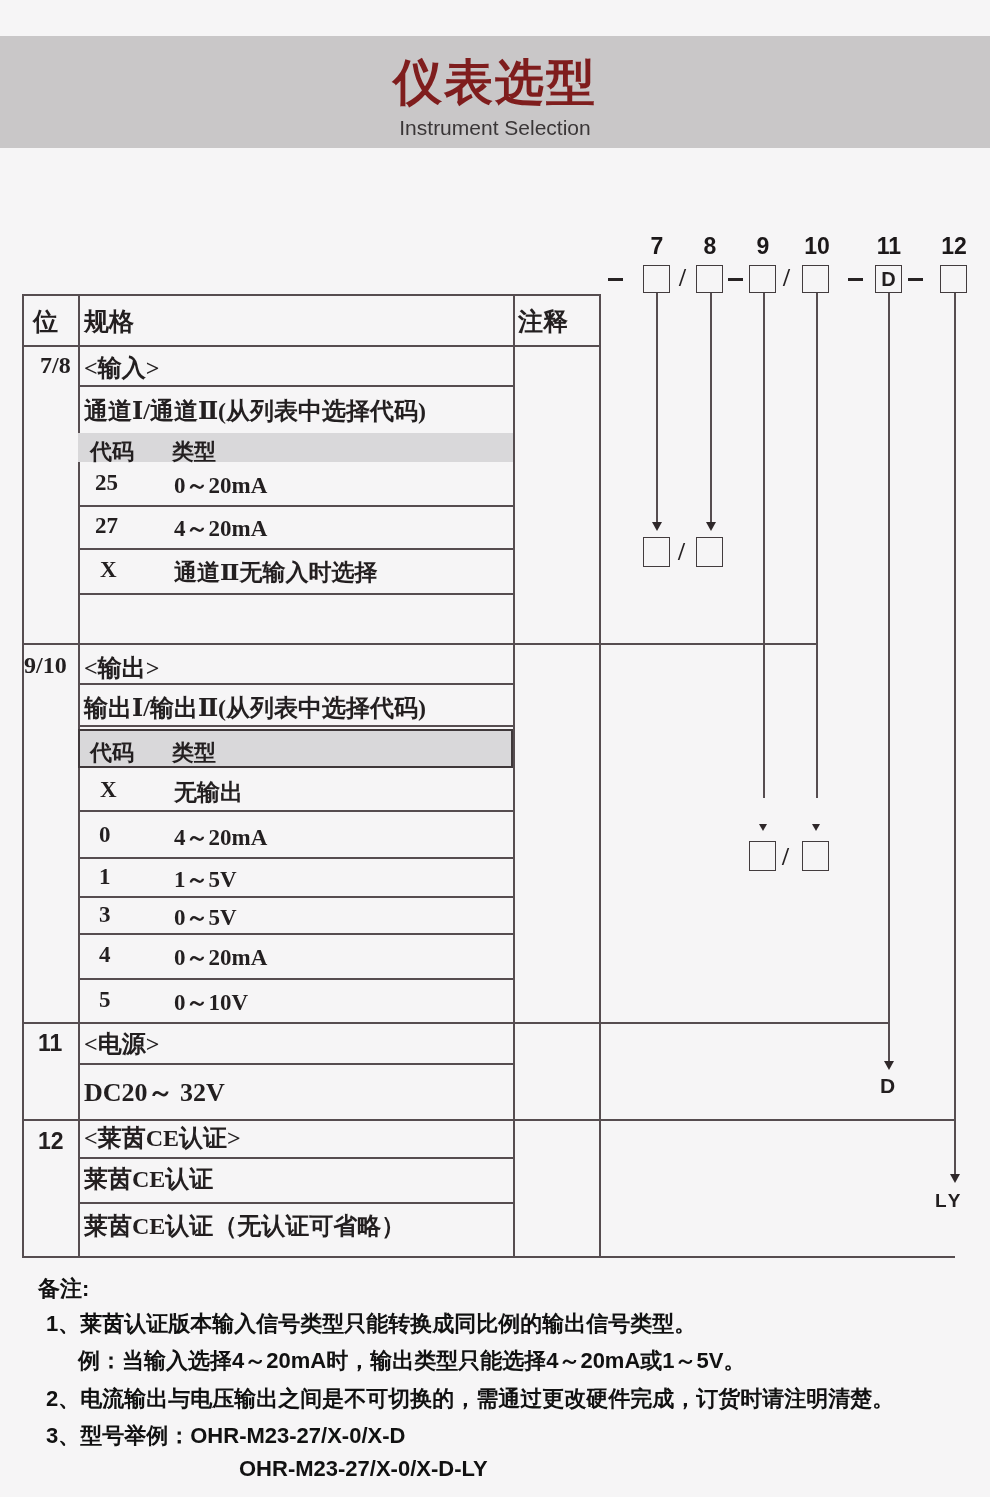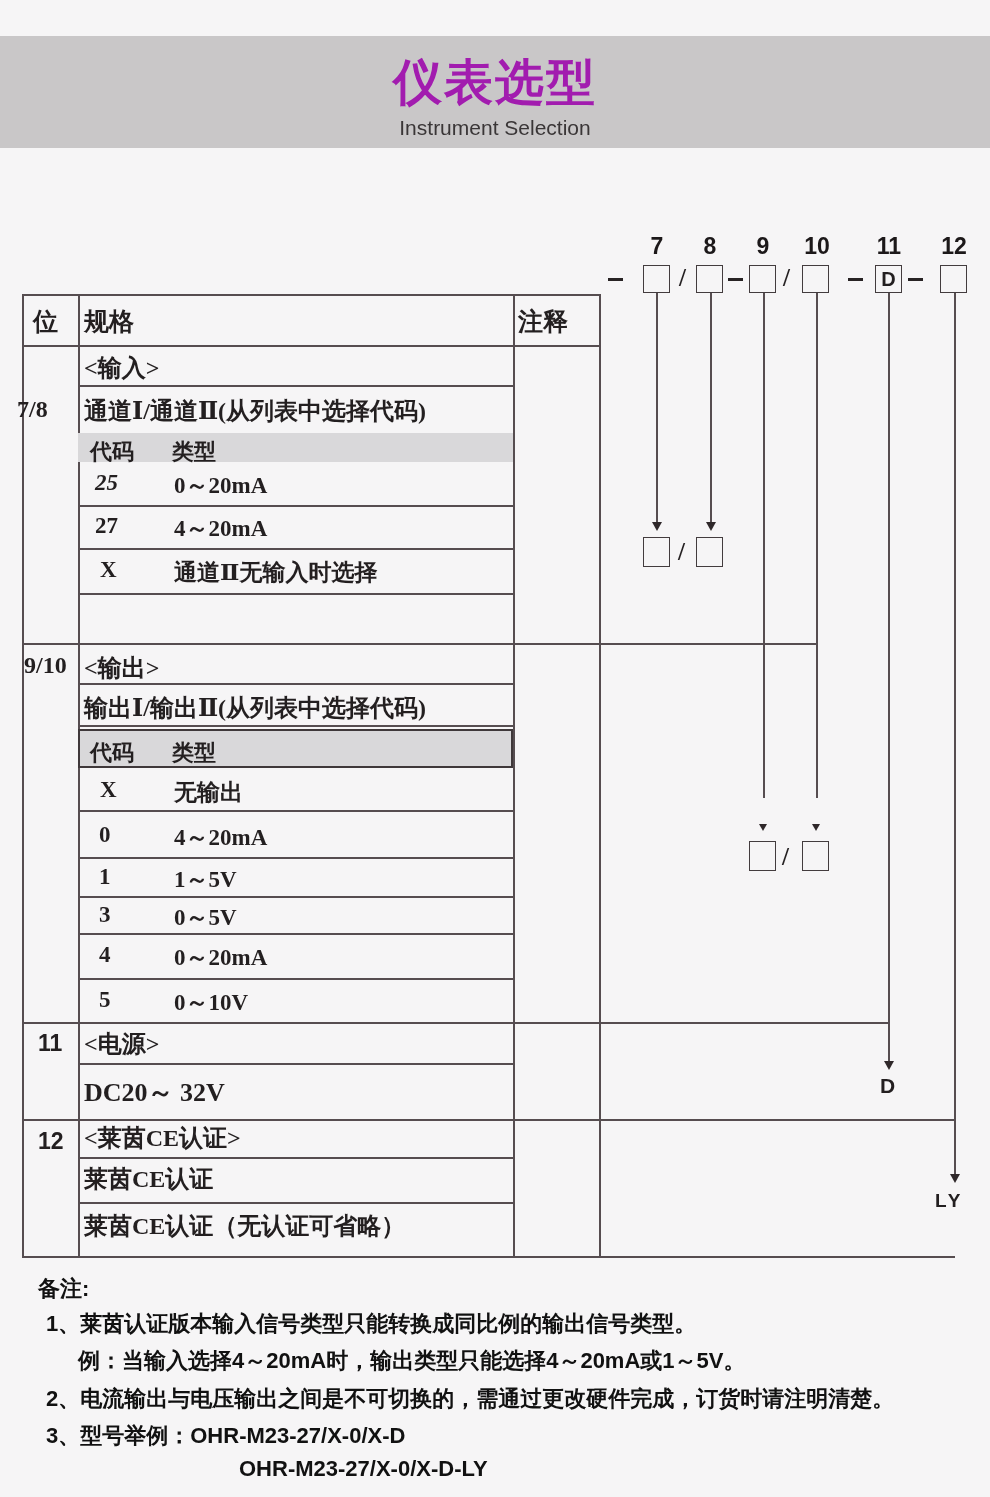--- a/index.html
+++ b/index.html
@@ -11,21 +11,21 @@
   }
   html,body{margin:0;padding:0;}
   body{background:#fff;}
   .page{
     position:relative;width:990px;height:1497px;background:var(--page);
     font-family:"Liberation Serif","DejaVu Serif",serif;color:var(--ink);
     overflow:hidden;
   }
   
   .banner{position:absolute;left:0;top:36px;width:990px;height:112px;background:var(--banner);text-align:center;}
-  .banner-title{margin-top:14px;font-size:49px;font-weight:bold;letter-spacing:2px;color:#a21caf;
+  .banner-title{margin-top:14px;font-size:49px;font-weight:bold;letter-spacing:2px;color:#7f1d1d;
     font-family:"Liberation Sans","DejaVu Sans",sans-serif;}
   .banner-subtitle{margin-top:0px;font-size:21px;color:#3a3637;font-family:"Liberation Sans","DejaVu Sans",sans-serif;}
   
   .model-band{position:absolute;left:22px;top:263px;width:578px;height:31px;background:var(--band);
     display:flex;justify-content:space-between;align-items:center;}
   .series-label{font-size:23px;font-weight:bold;padding-left:4px;}
   .model-prefix{font-size:26px;font-weight:bold;padding-right:8px;}
   
   .vline{position:absolute;width:1.5px;background:var(--line);}
   .hline{position:absolute;height:1.5px;background:var(--line);}
@@ -110,27 +110,27 @@
   <div class="hline" style="left:78px;top:1157px;width:435px;"></div>
   <div class="hline" style="left:78px;top:1202px;width:435px;"></div>
 
   <div class="band" style="left:78px;top:433px;width:435px;height:29px;"></div>
   <div class="band" style="left:78px;top:729px;width:435px;height:39px;border:2px solid #3f383a;box-sizing:border-box;"></div>
 
   <div class="cell" style="left:33px;top:305px;font-size:25px;">位</div>
   <div class="cell" style="left:84px;top:305px;font-size:25px;">规格</div>
   <div class="cell" style="left:518px;top:305px;font-size:25px;">注释</div>
 
-  <div class="cell" style="left:17px;top:352px;font-size:24px;margin-top:44px;">7/8</div>
+  <div class="cell" style="left:40px;top:352px;font-size:24px;">7/8</div>
   <div class="cell" style="left:84px;top:352px;font-size:24px;">&lt;输入&gt;</div>
   <div class="cell" style="left:84px;top:395px;font-size:24px;">通道Ⅰ/通道Ⅱ(从列表中选择代码)</div>
   <div class="cell" style="left:90px;top:437px;font-size:22px;">代码</div>
   <div class="cell" style="left:172px;top:437px;font-size:22px;">类型</div>
 
-  <div class="cell" style="left:95px;top:470px;font-size:23px;font-style:italic;">25</div>
+  <div class="cell" style="left:95px;top:470px;font-size:23px;">25</div>
   <div class="cell" style="left:174px;top:470px;font-size:23px;">0～20mA</div>
   <div class="cell" style="left:95px;top:513px;font-size:23px;">27</div>
   <div class="cell" style="left:174px;top:513px;font-size:23px;">4～20mA</div>
   <div class="cell" style="left:100px;top:557px;font-size:23px;">X</div>
   <div class="cell" style="left:174px;top:557px;font-size:23px;">通道Ⅱ无输入时选择</div>
 
   <div class="cell" style="left:24px;top:652px;font-size:24px;">9/10</div>
   <div class="cell" style="left:84px;top:652px;font-size:24px;">&lt;输出&gt;</div>
   <div class="cell" style="left:84px;top:692px;font-size:24px;">输出Ⅰ/输出Ⅱ(从列表中选择代码)</div>
   <div class="cell" style="left:90px;top:738px;font-size:22px;">代码</div>

